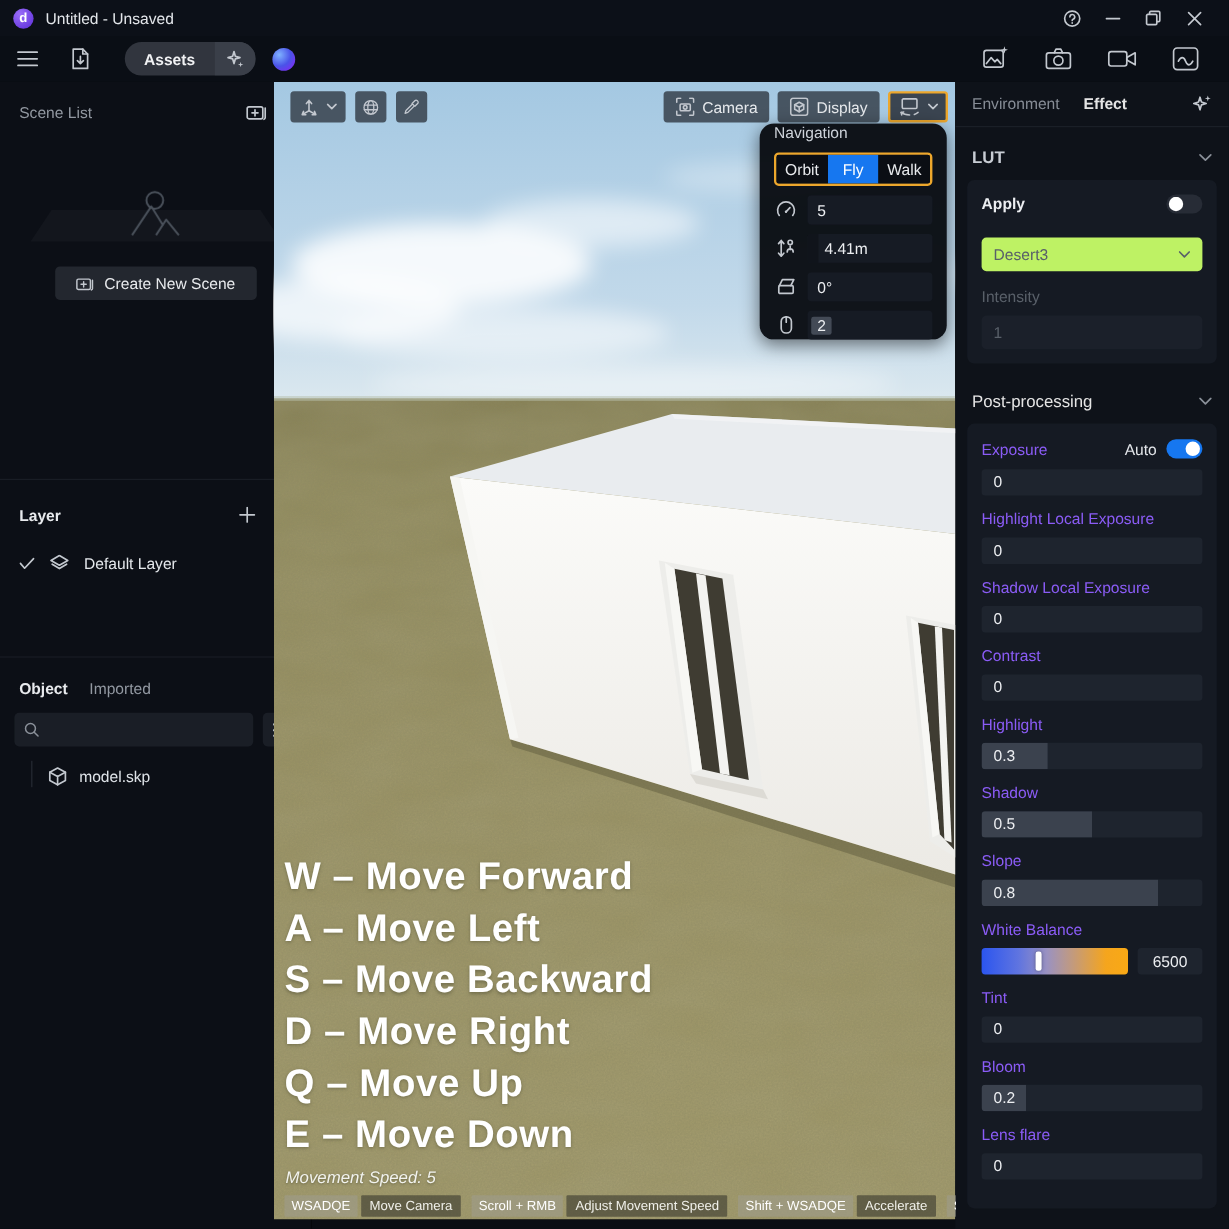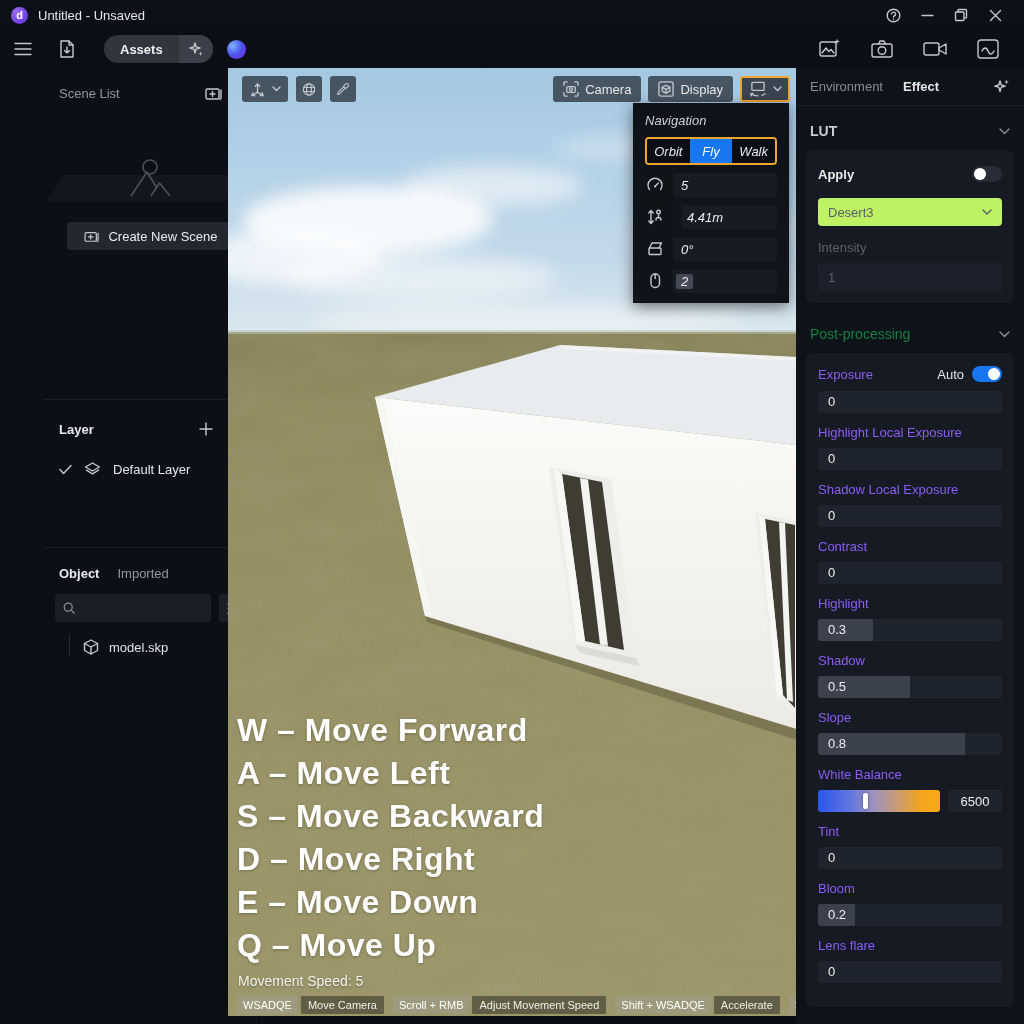--- a/index.html
+++ b/index.html
@@ -30,21 +30,21 @@
   .hamburger { margin-left:8px; }
   .import-btn { margin-left:14px; }
   .assets-pill { margin-left:22px; height:28px; display:flex; align-items:center; background:#31353e; border-radius:14px; overflow:hidden; }
   .assets-label { padding:0 16px; font-size:13px; color:#f0f1f3; font-weight:bold; }
   .assets-sparkle { width:34px; height:28px; background:#3a3f49; display:flex; align-items:center; justify-content:center; }
   .orb { width:19px; height:19px; border-radius:50%; margin-left:14px;
     background:radial-gradient(circle at 30% 30%, #7fb2ff, #4a53e8 50%, #7b2ff2 85%); }
   .tb-right { margin-left:auto; display:flex; align-items:center; gap:28px; margin-right:24px; }
 
   
-  .sidebar { position:absolute; left:0; top:68px; bottom:0; width:260px; background:#0c0f16; border-right:1px solid #05070b;padding-left:43px; }
+  .sidebar { position:absolute; left:0; top:68px; bottom:0; width:260px; background:#0c0f16; border-right:1px solid #05070b; }
   .sb-section-head { display:flex; align-items:center; padding:0 16px; height:34px; }
   .sb-title-dim { color:#9298a1; font-size:13px; }
   .sb-title { color:#e8eaed; font-size:13px; font-weight:bold; }
   .sb-head-icons { margin-left:auto; display:flex; align-items:center; gap:16px; }
   .scene-section { height:332px; border-bottom:1px solid #191d25; padding-top:8px; }
   .scene-empty { display:flex; flex-direction:column; align-items:center; margin-top:44px; }
   .scene-shadow { width:190px; height:34px; background:#13161d; transform:perspective(120px) rotateX(40deg); margin-top:-30px; }
   .create-scene-btn { margin-top:18px; width:168px; height:28px; background:#23272f; border-radius:4px;
     display:flex; align-items:center; justify-content:center; gap:8px; color:#e8eaed; font-size:13px; }
   .layer-section { height:148px; border-bottom:1px solid #191d25; padding-top:12px; }
@@ -58,52 +58,52 @@
   .tree { margin-top:10px; position:relative; }
   .tree-line { position:absolute; left:26px; top:2px; bottom:6px; width:1px; background:#262b33; }
   .tree-item { display:flex; align-items:center; gap:10px; padding-left:40px; height:30px; color:#dfe3e8; font-size:13px; }
 
   
   .viewport { position:absolute; left:228px; top:68px; width:568px; height:948px; overflow:hidden; background:#8b8356; }
   .vp-toolbar { position:absolute; top:8px; left:14px; display:flex; gap:8px; }
   .vp-btn { height:26px; background:rgba(58,68,80,0.88); border-radius:3px; display:flex; align-items:center; justify-content:center; gap:6px; padding:0 6px; color:#e6e9ec; font-size:13px; }
   .vp-toolbar-right { position:absolute; top:8px; right:6px; display:flex; gap:7px; }
   .vp-btn.active { border:2px solid #eda72c; background:rgba(50,58,68,0.92); }
-  .nav-popup { position:absolute; top:35px; right:7px; width:156px; background:rgba(8,11,17,0.96); border-radius:0; padding:10px 12px; box-shadow:0 4px 14px rgba(0,0,0,0.5);font-style:italic; }
+  .nav-popup { position:absolute; top:35px; right:7px; width:156px; background:rgba(8,11,17,0.96); border-radius:12px; padding:0 12px; box-shadow:0 4px 14px rgba(0,0,0,0.5); }
   .nav-title { color:#cdd2d9; font-size:13px; margin-bottom:9px; }
   .nav-seg { display:flex; border:2px solid #eda72c; border-radius:4px; height:28px; overflow:hidden; }
   .nav-seg .seg { flex:1; display:flex; align-items:center; justify-content:center; font-size:13px; color:#e8eaed; background:#0b0e14; }
   .nav-seg .seg.sel { background:#1677f0; color:#fff; }
   .nav-row { display:flex; align-items:center; gap:8px; margin-top:8px; }
   .nav-row .nri { width:20px; display:flex; justify-content:center; }
   .nav-input { flex:1; height:24px; background:#161b24; border-radius:3px; display:flex; align-items:center; padding:0 8px; color:#eceef1; font-size:13px; position:relative; }
   .nav-input .spin { position:absolute; left:0; top:0; bottom:0; width:9px; background:#10141b; border-radius:3px 0 0 3px; }
   .nav-input .hl { background:#434a56; padding:0 5px; border-radius:2px; margin-left:-5px; }
 
   .overlay-keys { position:absolute; left:9px; top:641px; font-weight:bold; font-size:32px; line-height:43px; color:#fff; letter-spacing:0.5px; text-shadow:0 1px 3px rgba(55,55,35,0.4); white-space:nowrap; }
-  .movement-speed { position:absolute; left:10px; top:905px; font-size:14px; color:#f2f3ee; text-shadow:0 1px 2px rgba(55,55,35,0.5); }
+  .movement-speed { position:absolute; left:10px; top:905px; font-size:14px; color:#f2f3ee; text-shadow:0 1px 2px rgba(55,55,35,0.5);font-style:italic; }
   .hints { position:absolute; left:9px; top:928px; display:flex; gap:9px; white-space:nowrap; width:700px; }
   .hint-group { display:flex; gap:3px; }
   .hint-key { background:rgba(158,156,142,0.55); color:#fff; font-size:11px; padding:3px 6px; border-radius:1px; }
   .hint-action { background:rgba(48,47,40,0.55); color:#f0f0ea; font-size:11px; padding:3px 7px; border-radius:1px; }
   .hint-action:empty { display:none; }
 
   
   .rightpanel { position:absolute; left:796px; top:68px; width:228px; bottom:0; background:#0e1219; overflow:hidden; }
   .rp-header { height:38px; display:flex; align-items:center; padding:0 14px; border-bottom:1px solid #1a1f27; gap:20px; }
   .rp-tab { font-size:13px; color:#878d96; }
   .rp-tab.active { color:#e5e5e5; font-weight:bold; }
   .rp-sparkle { margin-left:auto; }
   .rp-section { padding:10px 10px 0 10px; }
   .rp-sec-head { display:flex; align-items:center; padding:0 4px; height:30px; margin-bottom:4px; }
   .rp-sec-title { font-size:14px; color:#c8cdd4; font-weight:bold; }
-  .rp-sec-title.dim { color:#15803d; font-weight:normal; }
+  .rp-sec-title.dim { color:#e5e5e5; font-weight:normal; }
   .rp-chev { margin-left:auto; }
   .rp-card { background:#151a23; border-radius:6px; padding:12px; }
-  .apply-row { display:flex; align-items:center; height:24px; margin-bottom:12px; }
+  .apply-row { display:flex; align-items:flex-start; height:24px; margin-bottom:12px; }
   .apply-label { color:#eceef1; font-size:13px; font-weight:bold; }
   .toggle { width:30px; height:16px; border-radius:8px; position:relative; margin-left:auto; }
   .toggle.off { background:#272c36; }
   .toggle.on { background:#1677f0; }
   .toggle .knob { position:absolute; top:2px; width:12px; height:12px; border-radius:50%; background:#fff; }
   .toggle.off .knob { left:2px; }
   .toggle.on .knob { right:2px; }
   .lut-select { height:28px; background:#bef264; border-radius:4px; display:flex; align-items:center; padding:0 10px; margin-bottom:14px; }
   .lut-select span { color:#596069; font-size:13px; }
   .lut-select svg { margin-left:auto; }
@@ -507,22 +507,22 @@
           <span class="hl">2</span>
         </div>
     </div>
   </div>
 
   <div class="overlay-keys">
     <div>W – Move Forward</div>
     <div>A – Move Left</div>
     <div>S – Move Backward</div>
     <div>D – Move Right</div>
+    <div>Q – Move Up</div>
     <div>E – Move Down</div>
-    <div>Q – Move Up</div>
   </div>
 
   <div class="movement-speed">Movement Speed: 5</div>
 
   <div class="hints">
     <div class="hint-group">
       <span class="hint-key">WSADQE</span>
       <span class="hint-action">Move Camera</span>
     </div>
     <div class="hint-group">

